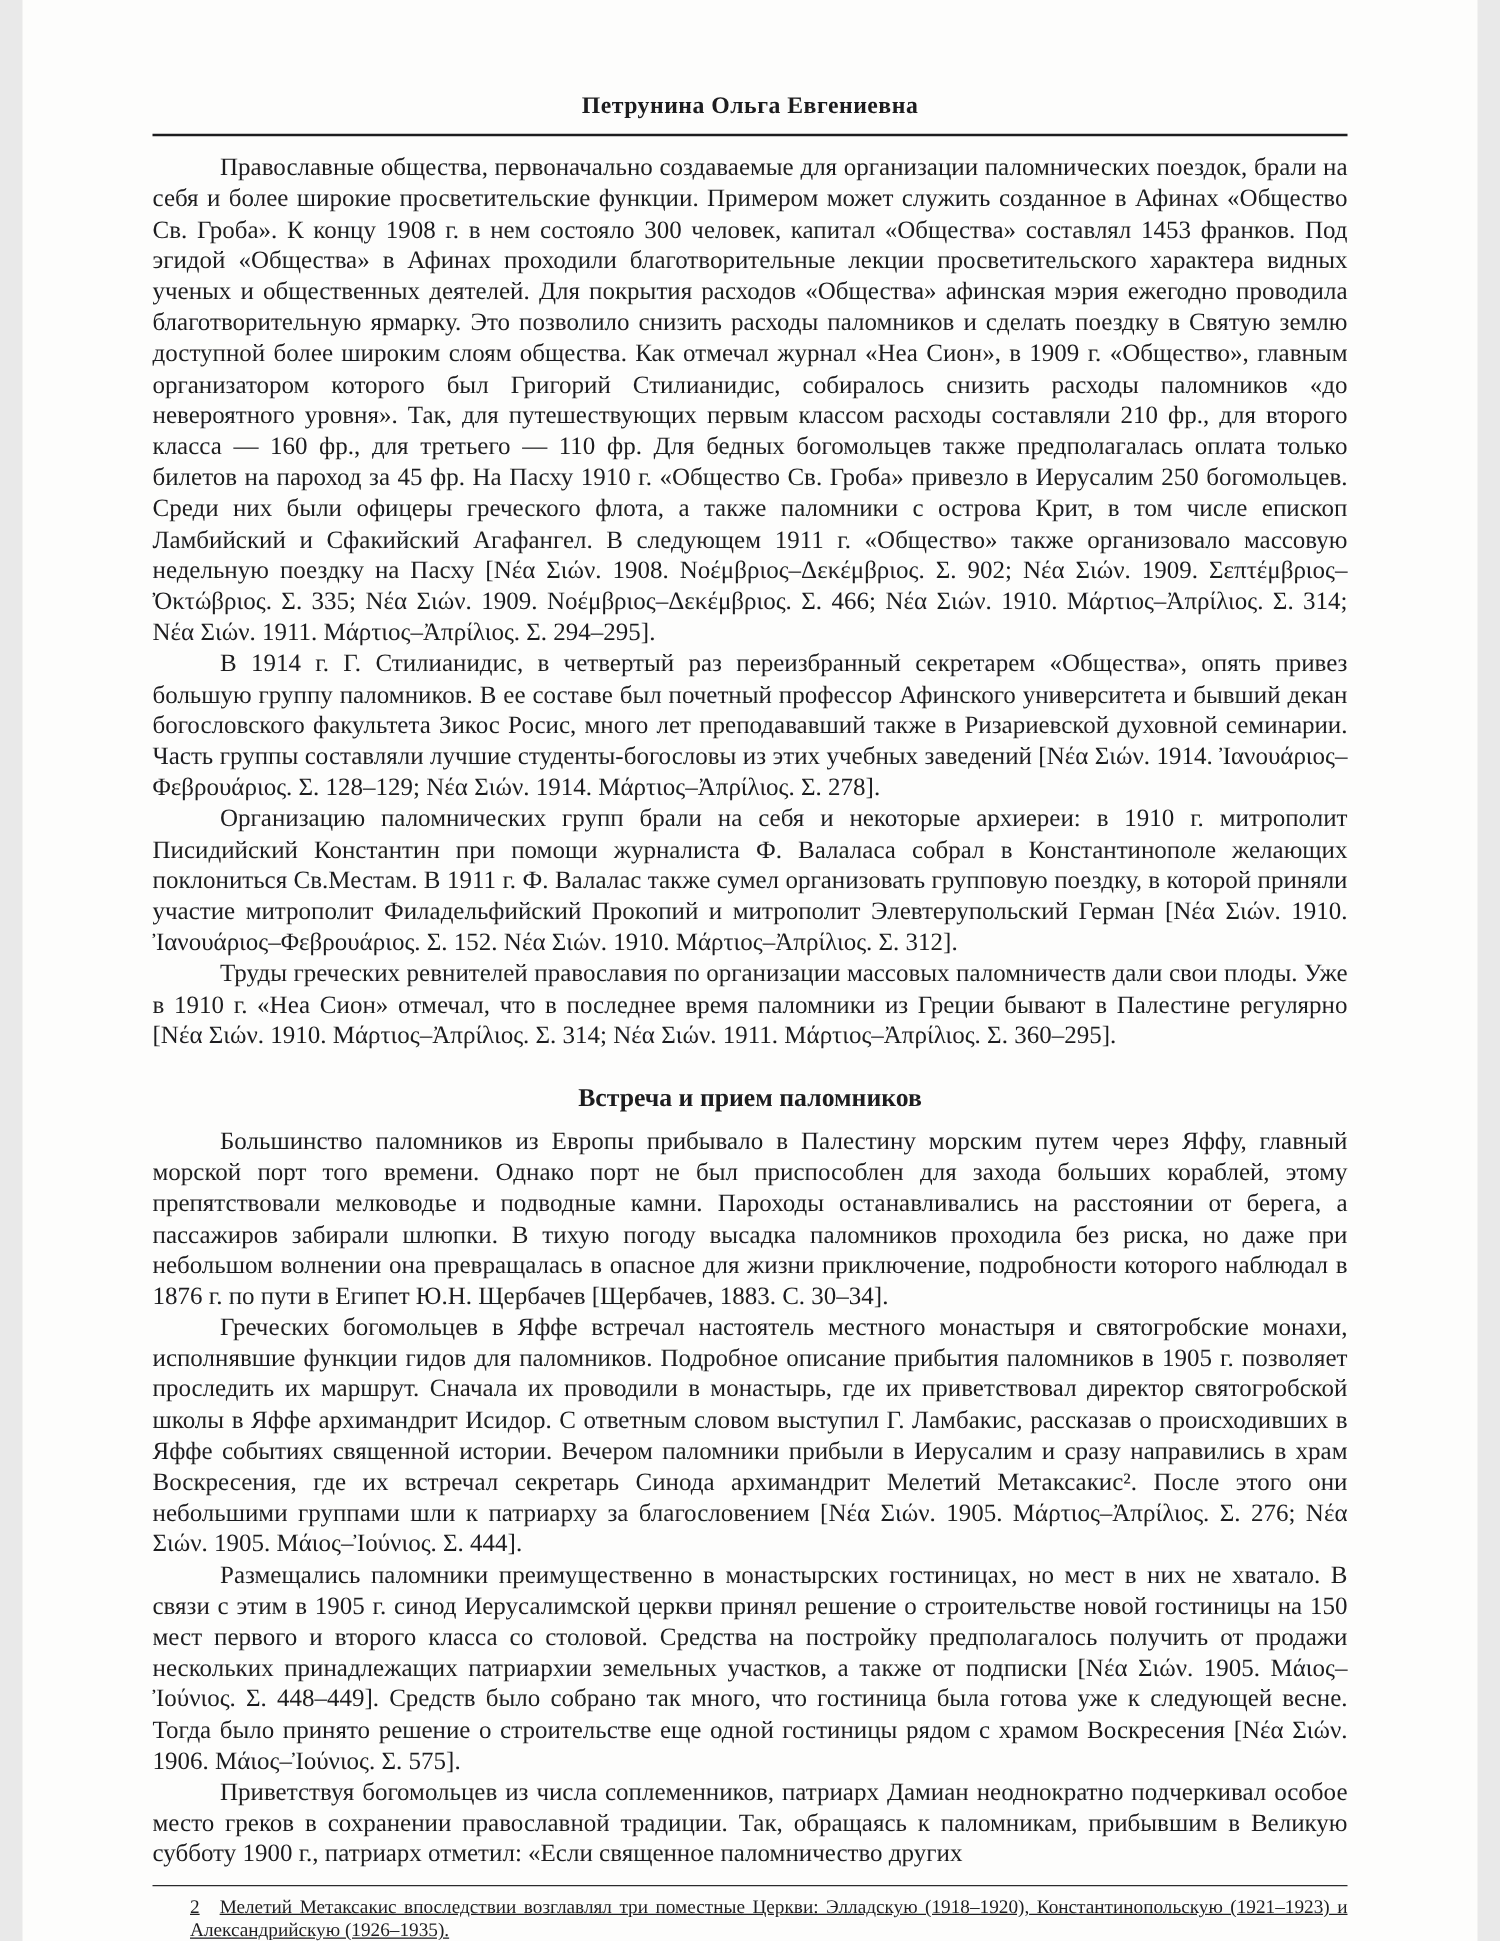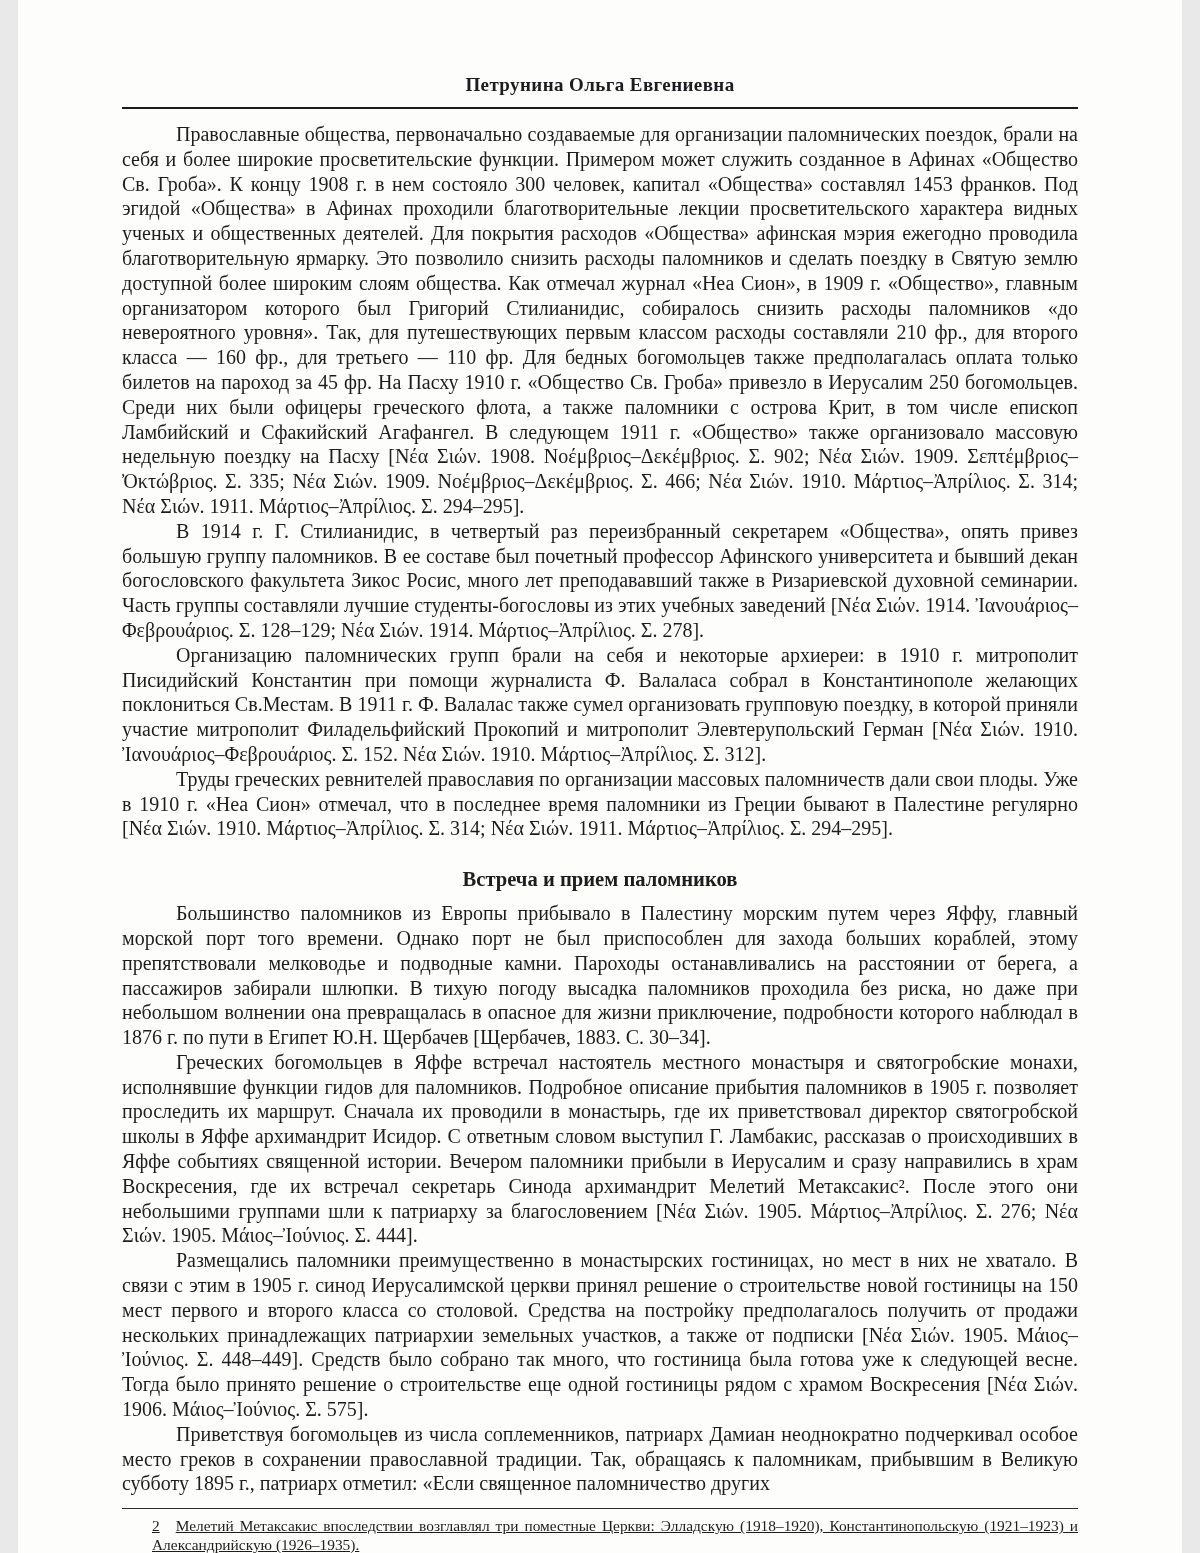--- a/index.html
+++ b/index.html
@@ -80,28 +80,28 @@
 
   <header>
     <div class="author-line">Петрунина Ольга Евгениевна</div>
     <hr class="header-rule">
   </header>
 
   <main>
     <p class="body-par">Православные общества, первоначально создаваемые для организации паломнических поездок, брали на себя и более широкие просветительские функции. Примером может служить созданное в Афинах «Общество Св. Гроба». К концу 1908 г. в нем состояло 300 человек, капитал «Общества» составлял 1453 франков. Под эгидой «Общества» в Афинах проходили благотворительные лекции просветительского характера видных ученых и общественных деятелей. Для покрытия расходов «Общества» афинская мэрия ежегодно проводила благотворительную ярмарку. Это позволило снизить расходы паломников и сделать поездку в Святую землю доступной более широким слоям общества. Как отмечал журнал «Неа Сион», в 1909 г. «Общество», главным организатором которого был Григорий Стилианидис, собиралось снизить расходы паломников «до невероятного уровня». Так, для путешествующих первым классом расходы составляли 210 фр., для второго класса — 160 фр., для третьего — 110 фр. Для бедных богомольцев также предполагалась оплата только билетов на пароход за 45 фр. На Пасху 1910 г. «Общество Св. Гроба» привезло в Иерусалим 250 богомольцев. Среди них были офицеры греческого флота, а также паломники с острова Крит, в том числе епископ Ламбийский и Сфакийский Агафангел. В следующем 1911 г. «Общество» также организовало массовую недельную поездку на Пасху [Νέα Σιών. 1908. Νοέμβριος–Δεκέμβριος. Σ. 902; Νέα Σιών. 1909. Σεπτέμβριος–Ὀκτώβριος. Σ. 335; Νέα Σιών. 1909. Νοέμβριος–Δεκέμβριος. Σ. 466; Νέα Σιών. 1910. Μάρτιος–Ἀπρίλιος. Σ. 314; Νέα Σιών. 1911. Μάρτιος–Ἀπρίλιος. Σ. 294–295].</p>
     <p class="body-par">В 1914 г. Г. Стилианидис, в четвертый раз переизбранный секретарем «Общества», опять привез большую группу паломников. В ее составе был почетный профессор Афинского университета и бывший декан богословского факультета Зикос Росис, много лет преподававший также в Ризариевской духовной семинарии. Часть группы составляли лучшие студенты-богословы из этих учебных заведений [Νέα Σιών. 1914. Ἰανουάριος–Φεβρουάριος. Σ. 128–129; Νέα Σιών. 1914. Μάρτιος–Ἀπρίλιος. Σ. 278].</p>
     <p class="body-par">Организацию паломнических групп брали на себя и некоторые архиереи: в 1910 г. митрополит Писидийский Константин при помощи журналиста Ф. Валаласа собрал в Константинополе желающих поклониться Св.Местам. В 1911 г. Ф. Валалас также сумел организовать групповую поездку, в которой приняли участие митрополит Филадельфийский Прокопий и митрополит Элевтерупольский Герман [Νέα Σιών. 1910. Ἰανουάριος–Φεβρουάριος. Σ. 152. Νέα Σιών. 1910. Μάρτιος–Ἀπρίλιος. Σ. 312].</p>
-    <p class="body-par">Труды греческих ревнителей православия по организации массовых паломничеств дали свои плоды. Уже в 1910 г. «Неа Сион» отмечал, что в последнее время паломники из Греции бывают в Палестине регулярно [Νέα Σιών. 1910. Μάρτιος–Ἀπρίλιος. Σ. 314; Νέα Σιών. 1911. Μάρτιος–Ἀπρίλιος. Σ. 294–295].</p>
+    <p class="body-par">Труды греческих ревнителей православия по организации массовых паломничеств дали свои плоды. Уже в 1910 г. «Неа Сион» отмечал, что в последнее время паломники из Греции бывают в Палестине регулярно [Νέα Σιών. 1910. Μάρτιος–Ἀπρίλιος. Σ. 314; Νέα Σιών. 1911. Μάρτιος–Ἀπρίλιος. Σ. 360–295].</p>
 
     <h2 class="section-heading">Встреча и прием паломников</h2>
 
     <p class="body-par">Большинство паломников из Европы прибывало в Палестину морским путем через Яффу, главный морской порт того времени. Однако порт не был приспособлен для захода больших кораблей, этому препятствовали мелководье и подводные камни. Пароходы останавливались на расстоянии от берега, а пассажиров забирали шлюпки. В тихую погоду высадка паломников проходила без риска, но даже при небольшом волнении она превращалась в опасное для жизни приключение, подробности которого наблюдал в 1876 г. по пути в Египет Ю.Н. Щербачев [Щербачев, 1883. С. 30–34].</p>
     <p class="body-par">Греческих богомольцев в Яффе встречал настоятель местного монастыря и святогробские монахи, исполнявшие функции гидов для паломников. Подробное описание прибытия паломников в 1905 г. позволяет проследить их маршрут. Сначала их проводили в монастырь, где их приветствовал директор святогробской школы в Яффе архимандрит Исидор. С ответным словом выступил Г. Ламбакис, рассказав о происходивших в Яффе событиях священной истории. Вечером паломники прибыли в Иерусалим и сразу направились в храм Воскресения, где их встречал секретарь Синода архимандрит Мелетий Метаксакис². После этого они небольшими группами шли к патриарху за благословением [Νέα Σιών. 1905. Μάρτιος–Ἀπρίλιος. Σ. 276; Νέα Σιών. 1905. Μάιος–Ἰούνιος. Σ. 444].</p>
     <p class="body-par">Размещались паломники преимущественно в монастырских гостиницах, но мест в них не хватало. В связи с этим в 1905 г. синод Иерусалимской церкви принял решение о строительстве новой гостиницы на 150 мест первого и второго класса со столовой. Средства на постройку предполагалось получить от продажи нескольких принадлежащих патриархии земельных участков, а также от подписки [Νέα Σιών. 1905. Μάιος–Ἰούνιος. Σ. 448–449]. Средств было собрано так много, что гостиница была готова уже к следующей весне. Тогда было принято решение о строительстве еще одной гостиницы рядом с храмом Воскресения [Νέα Σιών. 1906. Μάιος–Ἰούνιος. Σ. 575].</p>
-    <p class="body-par">Приветствуя богомольцев из числа соплеменников, патриарх Дамиан неоднократно подчеркивал особое место греков в сохранении православной традиции. Так, обращаясь к паломникам, прибывшим в Великую субботу 1895 г., патриарх отметил: «Если священное паломничество других</p>
+    <p class="body-par">Приветствуя богомольцев из числа соплеменников, патриарх Дамиан неоднократно подчеркивал особое место греков в сохранении православной традиции. Так, обращаясь к паломникам, прибывшим в Великую субботу 1900 г., патриарх отметил: «Если священное паломничество других</p>
   </main>
 
   <hr class="footnote-sep">
 
   <p class="footnote"><span class="fn-marker">2</span><span>Мелетий Метаксакис впоследствии возглавлял три поместные Церкви: Элладскую (1918–1920), Константинопольскую (1921–1923) и Александрийскую (1926–1935).</span></p>
 
   <footer class="page-footer">
     <div class="page-number">12</div>
     <div class="journal-block" style="color: #a16207;">
       <div class="journal-name">Christian Pilgrimage Review</div>

